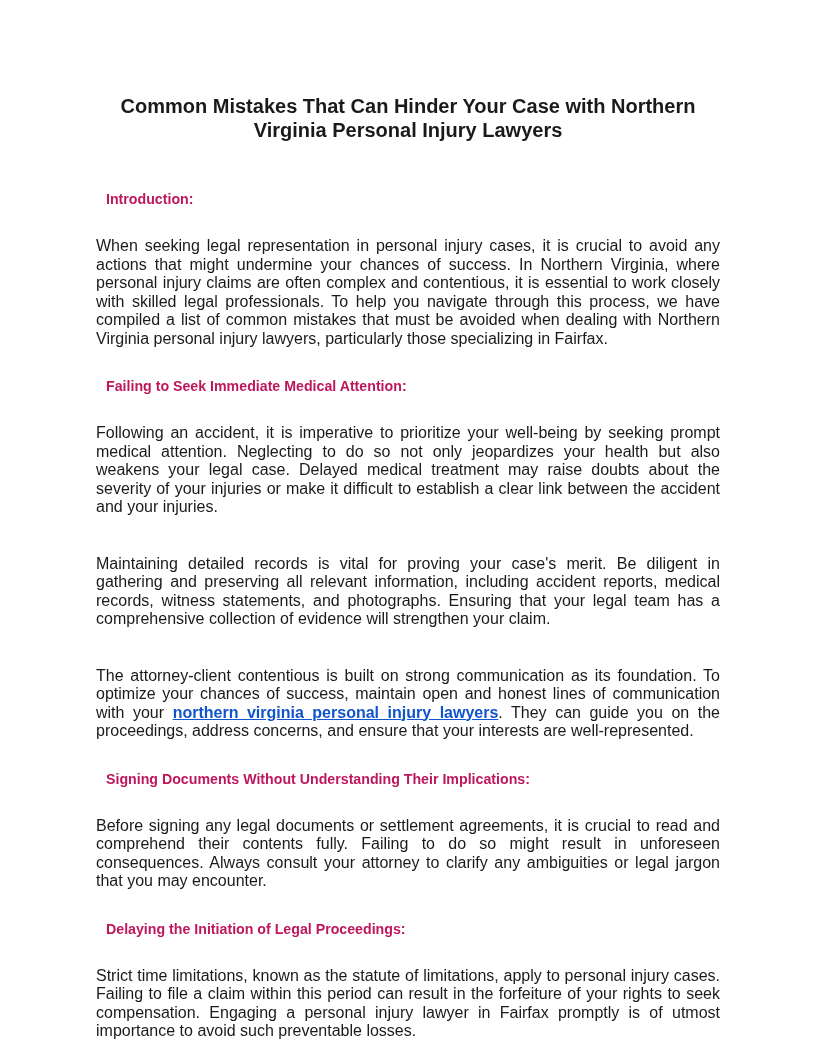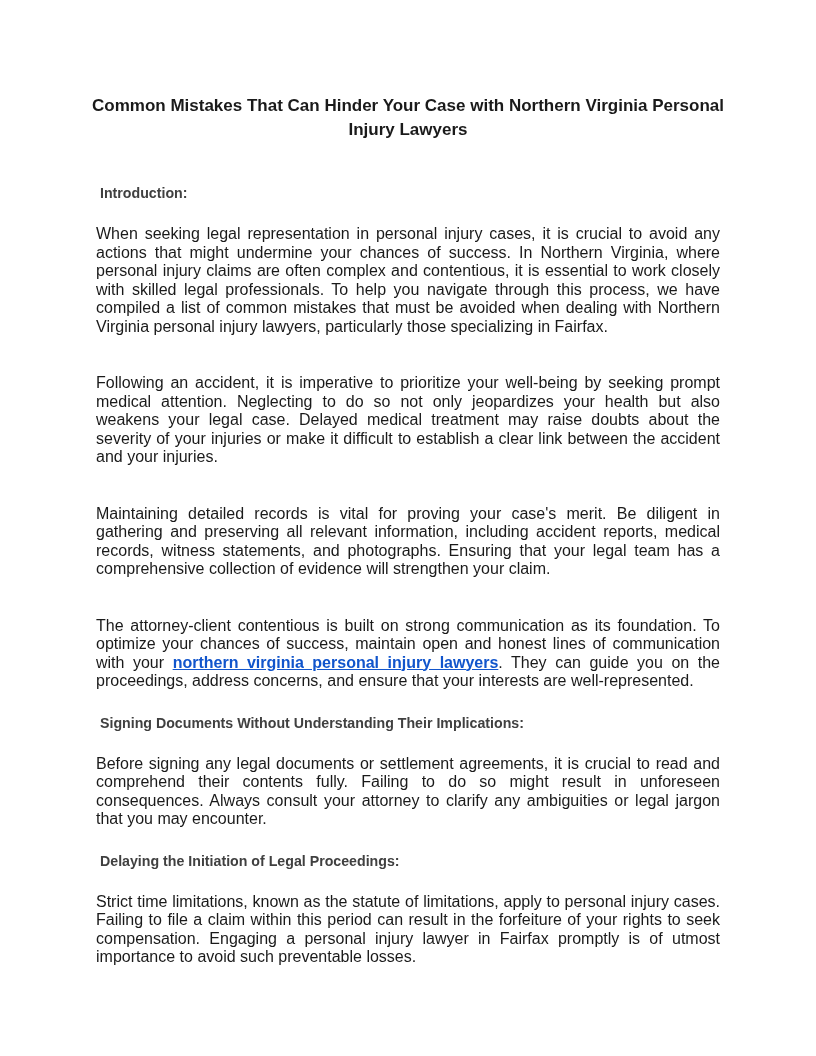--- a/index.html
+++ b/index.html
@@ -15,33 +15,33 @@
       font-family: "Liberation Sans", sans-serif;
       color: #111111;
     }
     .page {
       position: absolute;
       left: 96px;
       top: 94px;
       width: 624px;
     }
     .title {
-      font-size: 17px;
+      font-size: 20px;
       font-weight: bold;
       text-align: center;
       line-height: 24px;
       margin: 0 -4px;
       color: #1a1a1a;
     }
     .section-heading {
       font-size: 14.2px;
       font-weight: bold;
       line-height: 18px;
-      margin: 4px;
-      color: #404040;
+      margin: 10px;
+      color: #be185d;
     }
     .para {
       font-size: 16px;
       line-height: 18.5px;
       text-align: justify;
       margin: 0;
       color: #1a1a1a;
     }
     .link {
       color: #1155cc;
@@ -56,20 +56,21 @@
 <div class="page">
   <h1 class="title">Common Mistakes That Can Hinder Your Case with Northern Virginia Personal Injury Lawyers</h1>
 
   <div style="height:38px"></div>
 
   <h2 class="section-heading">Introduction:</h2>
   <div style="height:19px"></div>
   <p class="para">When seeking legal representation in personal injury cases, it is crucial to avoid any actions that might undermine your chances of success. In Northern Virginia, where personal injury claims are often complex and contentious, it is essential to work closely with skilled legal professionals. To help you navigate through this process, we have compiled a list of common mistakes that must be avoided when dealing with Northern Virginia personal injury lawyers, particularly those specializing in Fairfax.</p>
 
   <div style="height:19px"></div>
+  <h2 class="section-heading">Failing to Seek Immediate Medical Attention:</h2>
   <div style="height:19px"></div>
   <p class="para">Following an accident, it is imperative to prioritize your well-being by seeking prompt medical attention. Neglecting to do so not only jeopardizes your health but also weakens your legal case. Delayed medical treatment may raise doubts about the severity of your injuries or make it difficult to establish a clear link between the accident and your injuries.</p>
 
   <div style="height:19px"></div>
   <div style="height:19px"></div>
   <p class="para">Maintaining detailed records is vital for proving your case's merit. Be diligent in gathering and preserving all relevant information, including accident reports, medical records, witness statements, and photographs. Ensuring that your legal team has a comprehensive collection of evidence will strengthen your claim.</p>
 
   <div style="height:19px"></div>
   <div style="height:19px"></div>
   <p class="para"><span>The attorney-client contentious is built on strong communication as its foundation. To optimize your chances of success, maintain open and honest lines of communication with your </span><a class="link">northern virginia personal injury lawyers</a><span>. They can guide you on the proceedings, address concerns, and ensure that your interests are well-represented.</span></p>

